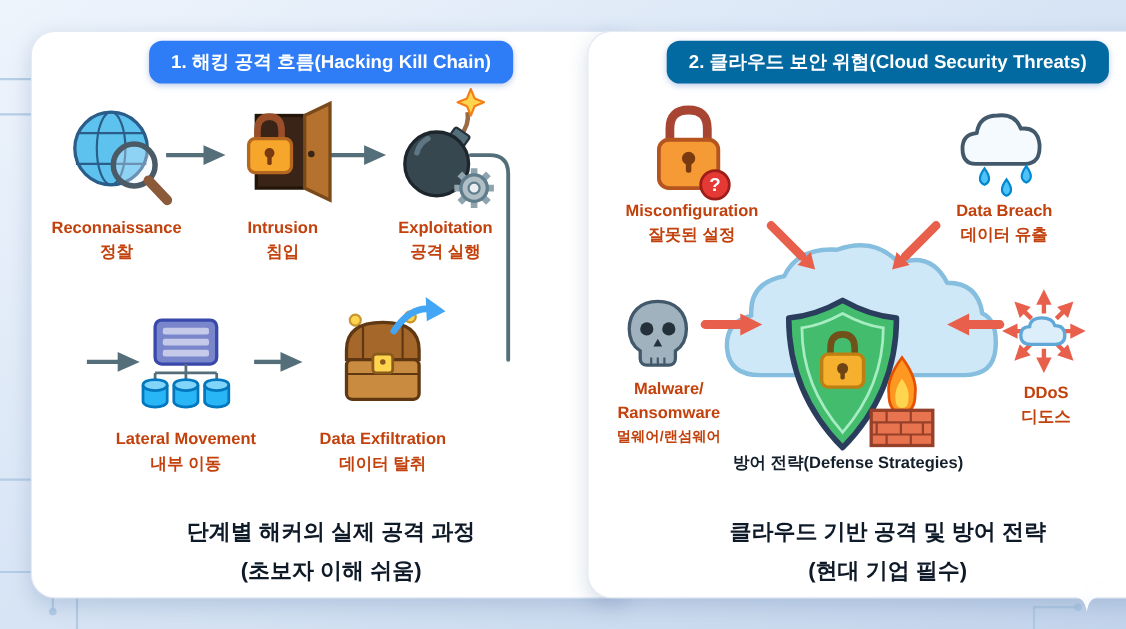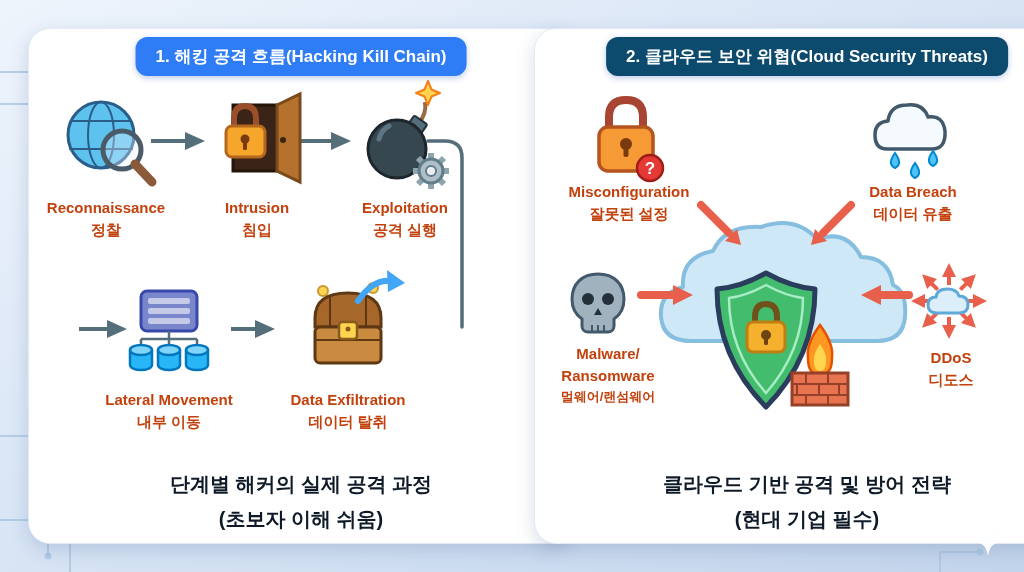--- a/index.html
+++ b/index.html
@@ -173,21 +173,21 @@
       <div class="ko">데이터 탈취</div>
     </div>
 
     <div class="caption">
       <div>단계별 해커의 실제 공격 과정</div>
       <div>(초보자 이해 쉬움)</div>
     </div>
   </section>
 
   <section class="panel panel-right">
-    <div class="pill" style="background: #0c4a6e;">2. 클라우드 보안 위협(Cloud Security Threats)</div>
+    <div class="pill" style="background: #0369a1;">2. 클라우드 보안 위협(Cloud Security Threats)</div>
 
     <svg class="art" width="462" height="516" viewBox="0 0 462 516">
 
       <g>
         <path d="M74,100 V88 Q74,71 91,71 Q108,71 108,88 V100" fill="none" stroke="#a84432" stroke-width="8"></path>
         <rect x="64" y="98" width="54" height="44" rx="9" fill="#f59a35" stroke="#b5541f" stroke-width="3.5"></rect>
         <circle cx="91" cy="115" r="6" fill="#7a3a10"></circle>
         <rect x="88.5" y="117" width="5" height="11" rx="2" fill="#7a3a10"></rect>
         <circle cx="115" cy="139" r="13" fill="#e53935" stroke="#9f1d18" stroke-width="2.5"></circle>
         <text x="115" y="145" text-anchor="middle" font-size="17" font-weight="bold" fill="#ffffff">?</text>
@@ -287,20 +287,21 @@
     <div class="lbl" style="left:73px;top:314px">
       <div class="en">Malware/</div>
       <div class="en">Ransomware</div>
       <div class="ko-sm">멀웨어/랜섬웨어</div>
     </div>
     <div class="lbl" style="left:416px;top:318px">
       <div class="en">DDoS</div>
       <div class="ko">디도스</div>
     </div>
 
+    <div class="defense" style="left:236px;top:382px">방어 전략(Defense Strategies)</div>
 
     <div class="caption">
       <div>클라우드 기반 공격 및 방어 전략</div>
       <div>(현대 기업 필수)</div>
     </div>
   </section>
 
   <svg class="sparkle" width="44" height="44" viewBox="0 0 44 44">
     <path d="M20,8 C22,18 24,20 33,22 C24,24 22,26 20,36 C18,26 16,24 7,22 C16,20 18,18 20,8 Z" fill="#fdfeff" opacity="0.95"></path>
     <path d="M32,4 C32.8,8 33.5,8.7 37,10 C33.5,11.3 32.8,12 32,16 C31.2,12 30.5,11.3 27,10 C30.5,8.7 31.2,8 32,4 Z" fill="#fdfeff" opacity="0.8"></path>

